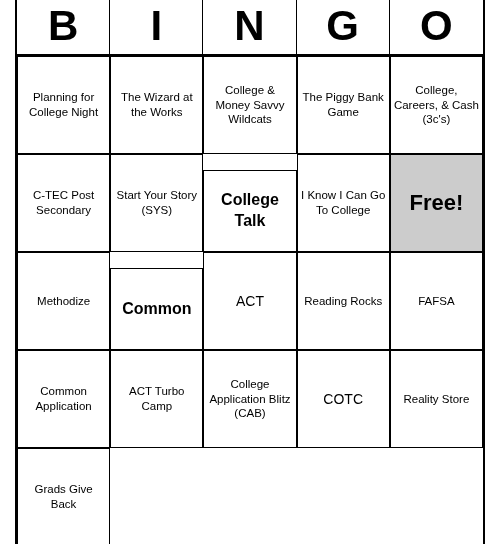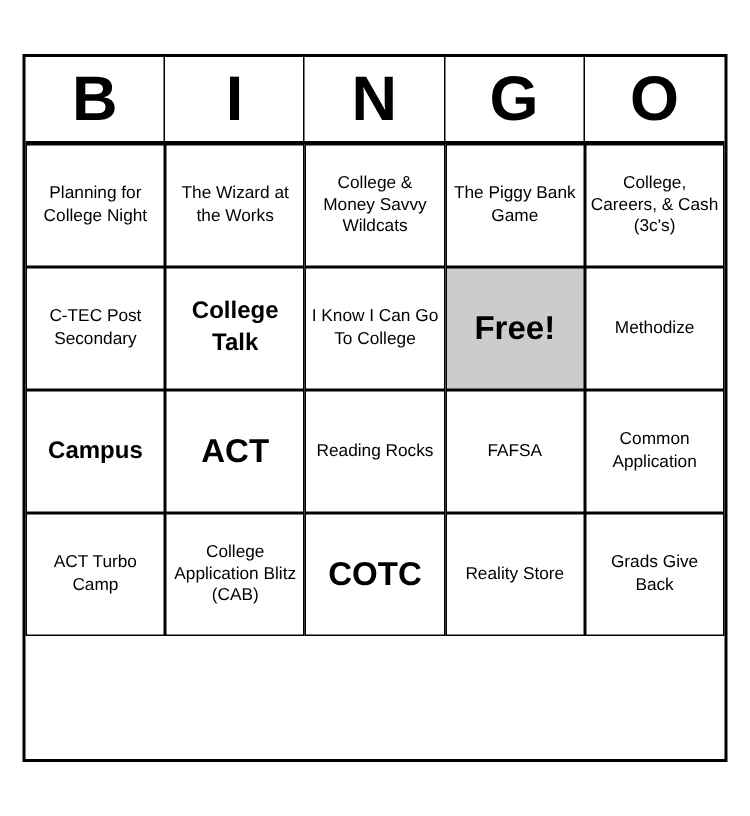--- a/index.html
+++ b/index.html
@@ -61,52 +61,54 @@
       word-break: break-word;
     }
 
     .bingo-cell.free {
       background: #ccc;
       font-size: 22px;
       font-weight: bold;
     }
 
     .bingo-cell.large-text {
-      font-size: 22px;
-      font-weight: bold;
+      font-size: 14px;
+      font-weight: normal;
     }
 
     .bingo-cell.medium-text {
       font-size: 16px;
       font-weight: bold;
+      margin-top: 16px;
     }
   </style>
 </head>
 <body>
 
 <div class="bingo-card">
   <div class="bingo-header">
   <div class="bingo-letter">B</div>
       <div class="bingo-letter">I</div>
       <div class="bingo-letter">N</div>
       <div class="bingo-letter">G</div>
       <div class="bingo-letter">O</div>
     </div>
   <div class="bingo-grid">
   <div class="bingo-cell">Planning for College Night</div>
       <div class="bingo-cell">The Wizard at the Works</div>
       <div class="bingo-cell">College &amp; Money Savvy Wildcats</div>
       <div class="bingo-cell">The Piggy Bank Game</div>
       <div class="bingo-cell">College, Careers, &amp; Cash (3c's)</div>
       <div class="bingo-cell">C-TEC Post Secondary</div>
+      <div class="bingo-cell">Start Your Story (SYS)</div>
       <div class="bingo-cell medium-text">College Talk</div>
       <div class="bingo-cell">I Know I Can Go To College</div>
       <div class="bingo-cell free">Free!</div>
       <div class="bingo-cell">Methodize</div>
-      <div class="bingo-cell medium-text">Campus</div>
+      <div class="bingo-cell medium-text">Common</div>
       <div class="bingo-cell large-text">ACT</div>
       <div class="bingo-cell">Reading Rocks</div>
       <div class="bingo-cell">FAFSA</div>
       <div class="bingo-cell">Common Application</div>
       <div class="bingo-cell">ACT Turbo Camp</div>
       <div class="bingo-cell">College Application Blitz (CAB)</div>
       <div class="bingo-cell large-text">COTC</div>
       <div class="bingo-cell">Reality Store</div>
       <div class="bingo-cell">Grads Give Back</div>
     </div>

